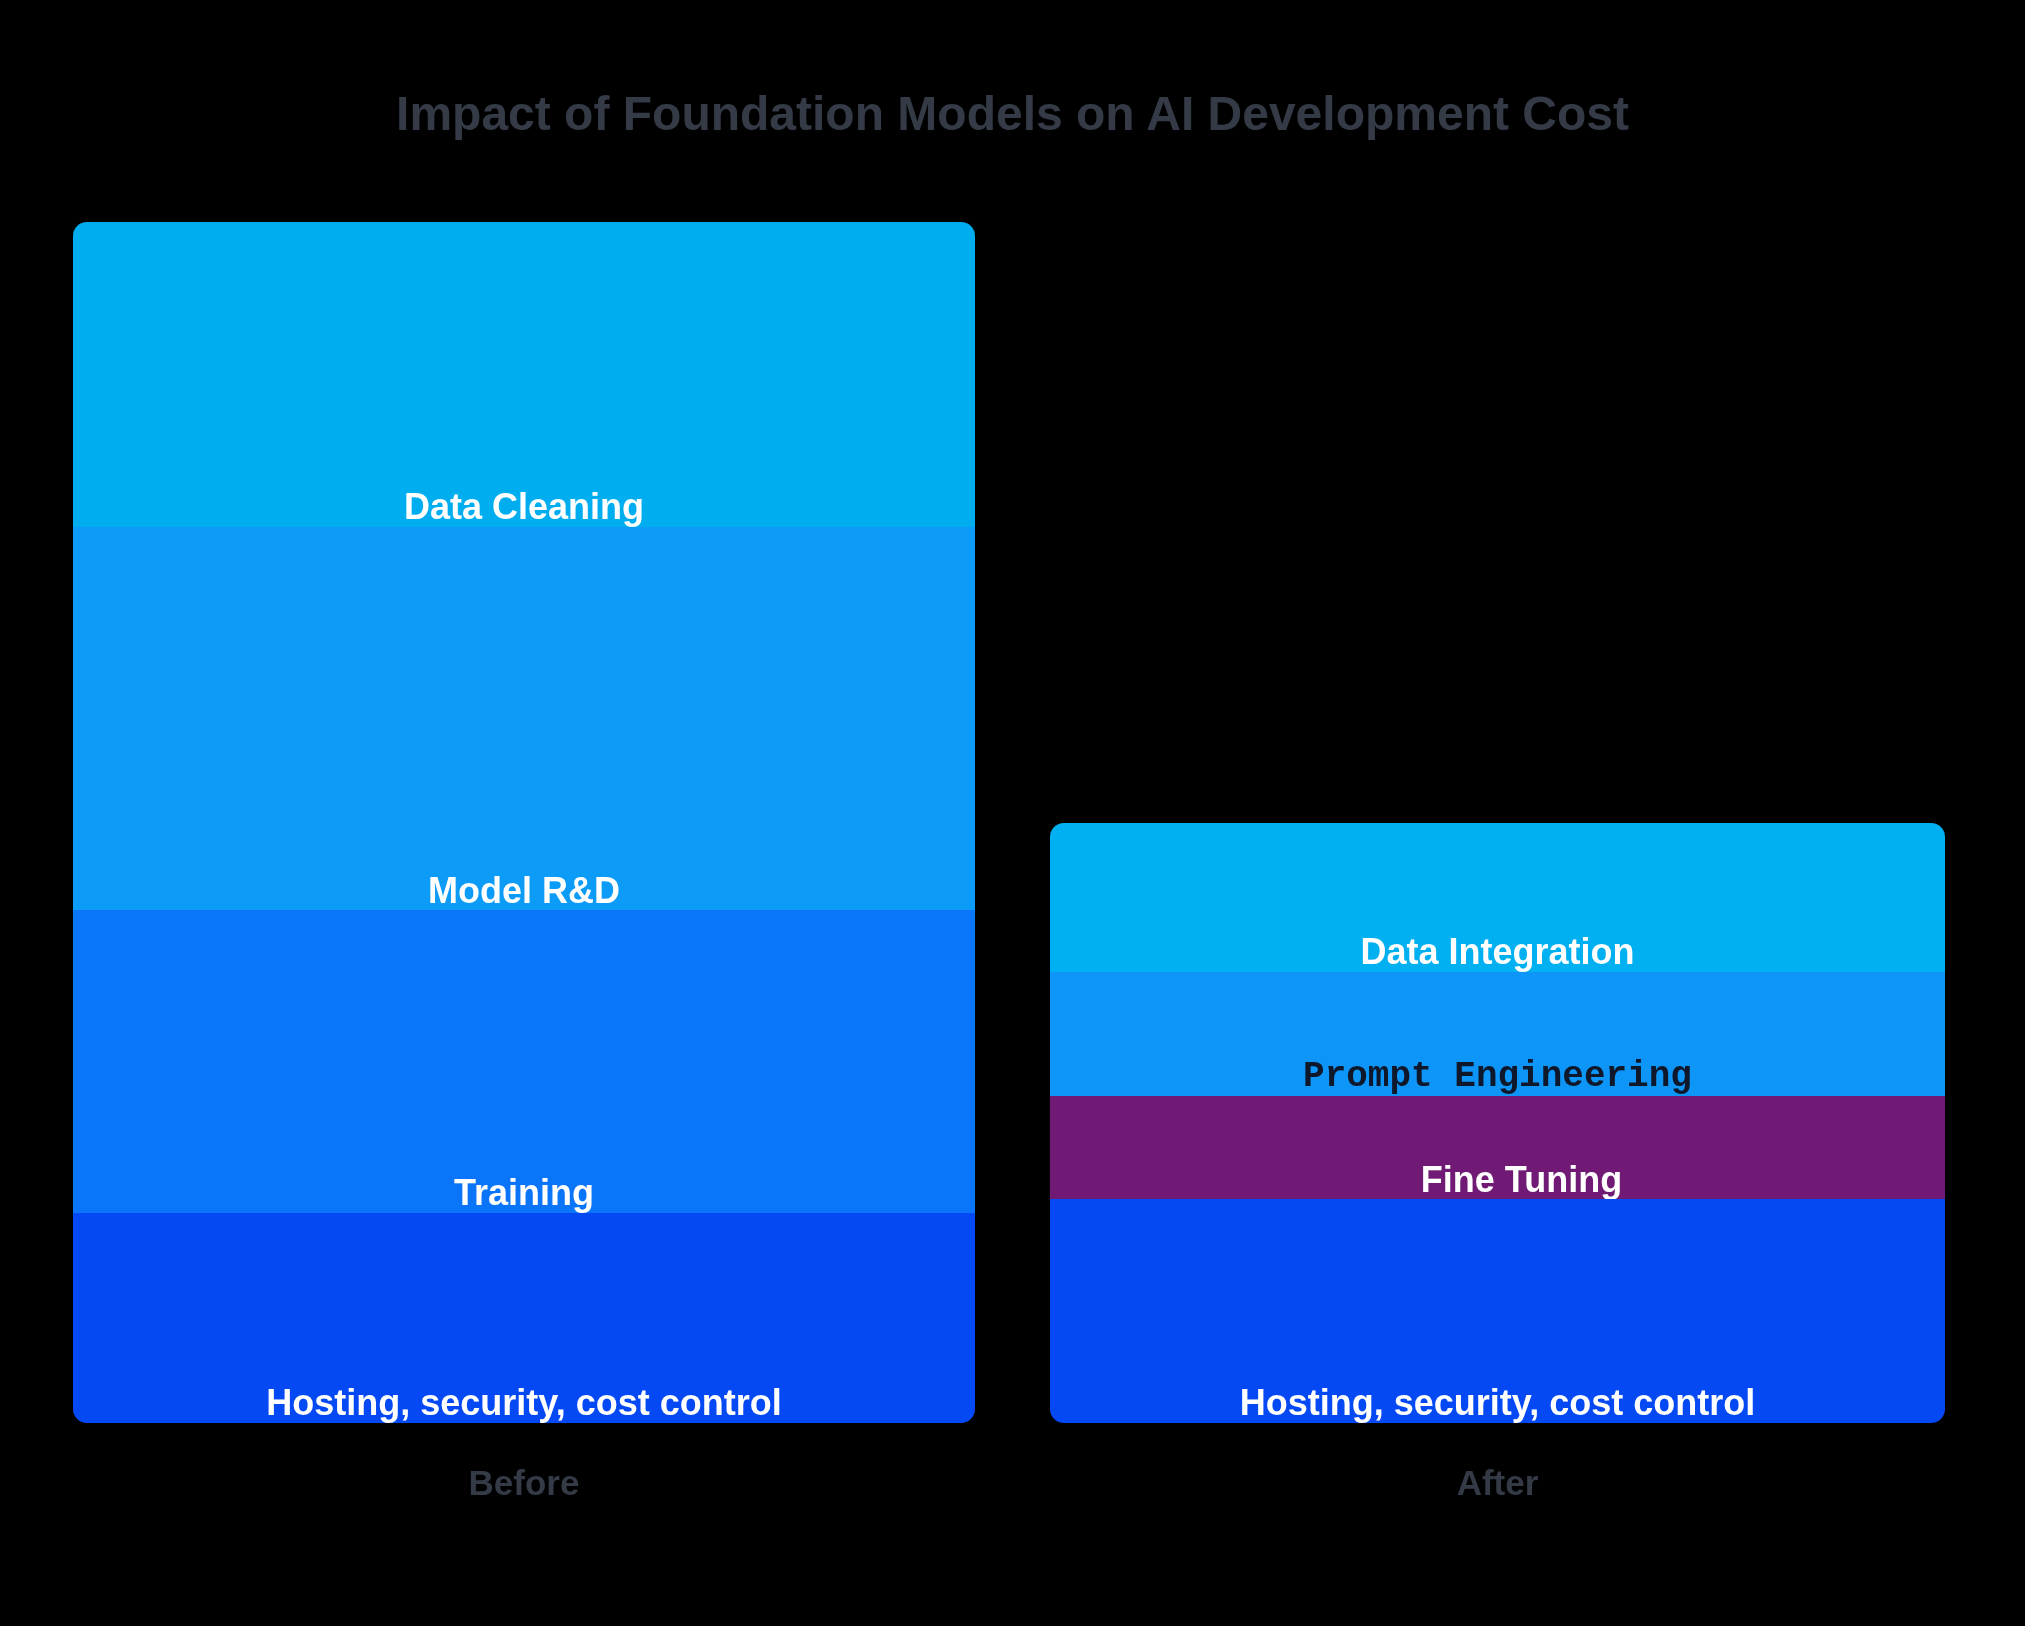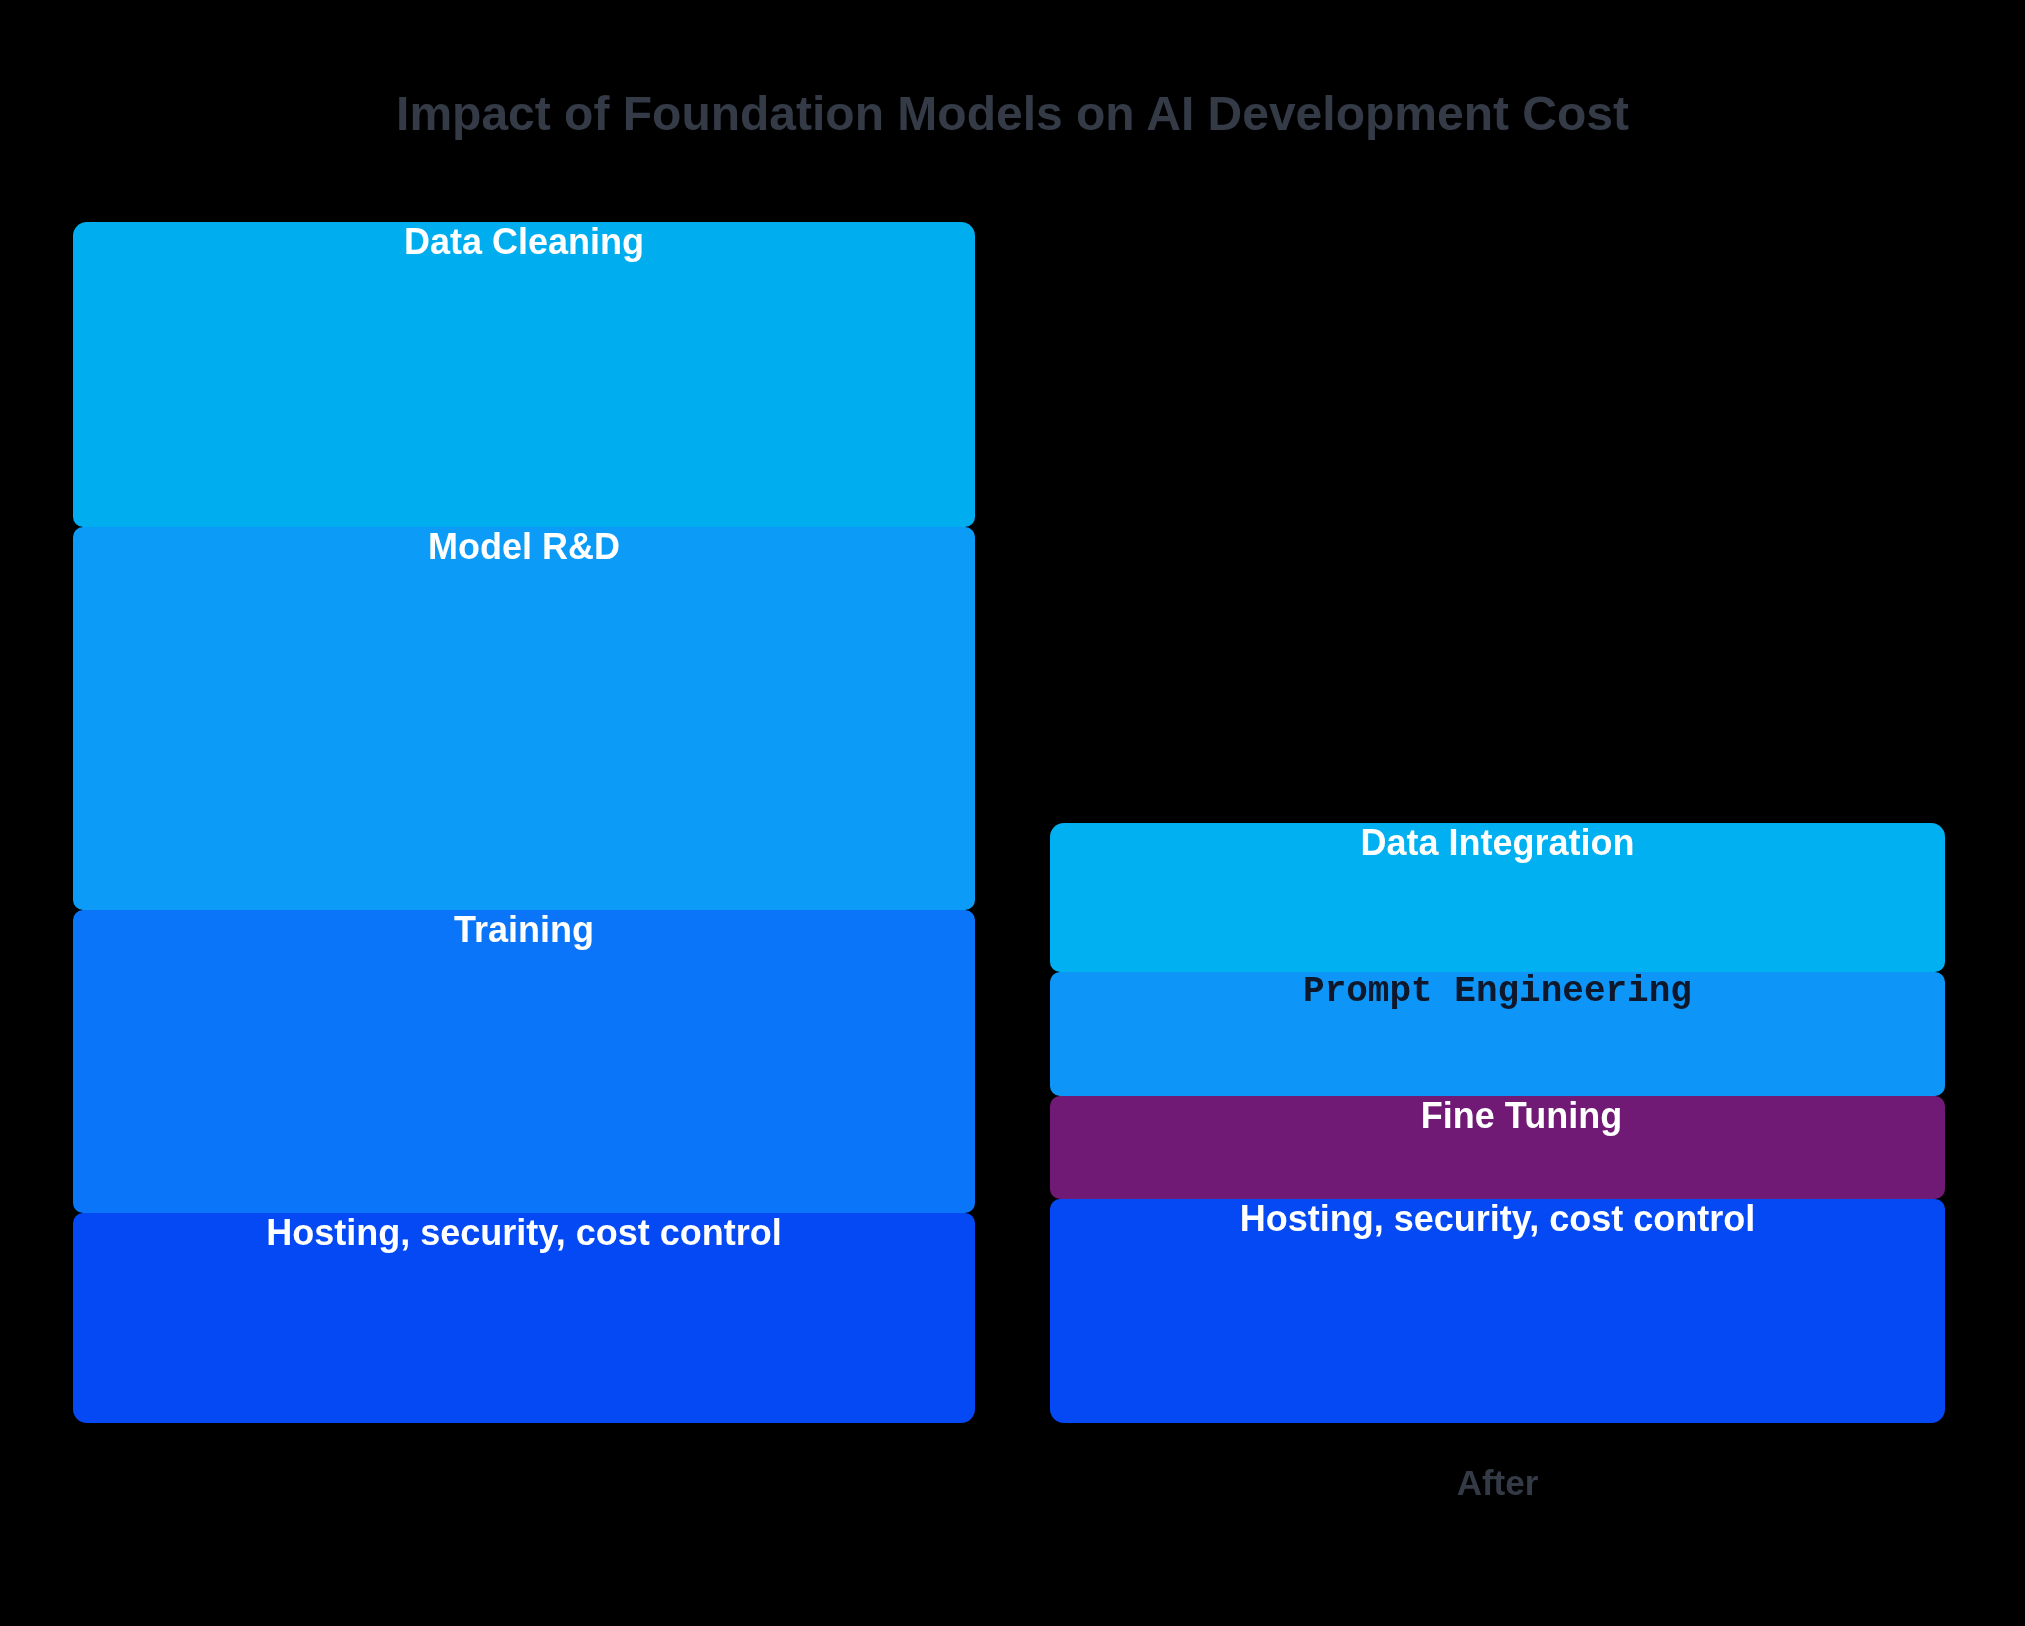--- a/index.html
+++ b/index.html
@@ -53,24 +53,23 @@
     border-radius: 14px;
     overflow: hidden;
     display: flex;
     flex-direction: column;
   }
 
   .bar-segment {
     position: relative;
     width: 100%;
     display: flex;
-    align-items: flex-start;
+    align-items: flex-end;
     justify-content: center;
     box-sizing: border-box;
-    border-radius: 10px;
   }
 
   .segment-label {
     color: #ffffff;
     font-weight: bold;
     font-size: 36px;
     text-align: center;
     line-height: 1.1;
     white-space: nowrap;
     pointer-events: none;
@@ -120,20 +119,21 @@
           <div class="bar-segment" style="height: 410px; background: rgb(12, 155, 246);">
             <span class="segment-label" style="color: rgb(255, 255, 255);">Model R&amp;D</span>
           </div>
           <div class="bar-segment" style="height: 323px; background: rgb(10, 117, 248);">
             <span class="segment-label" style="color: rgb(255, 255, 255);">Training</span>
           </div>
           <div class="bar-segment" style="height: 225px; background: rgb(5, 73, 245);">
             <span class="segment-label" style="color: rgb(255, 255, 255);">Hosting, security, cost control</span>
           </div>
         </div>
+      <div class="tick-label">Before</div>
     </div>
 
     <div class="bar-column" id="column-after">
       <div class="bar-stack" id="stack-after" style="height: 600px;">
           <div class="bar-segment" style="height: 150px; background: rgb(0, 176, 240);">
             <span class="segment-label" style="color: rgb(255, 255, 255);">Data Integration</span>
           </div>
           <div class="bar-segment" style="height: 125px; background: rgb(13, 150, 247);">
             <span class="segment-label" style="color: #0f172a; font-family: Liberation Mono, monospace;">Prompt Engineering</span>
           </div>

